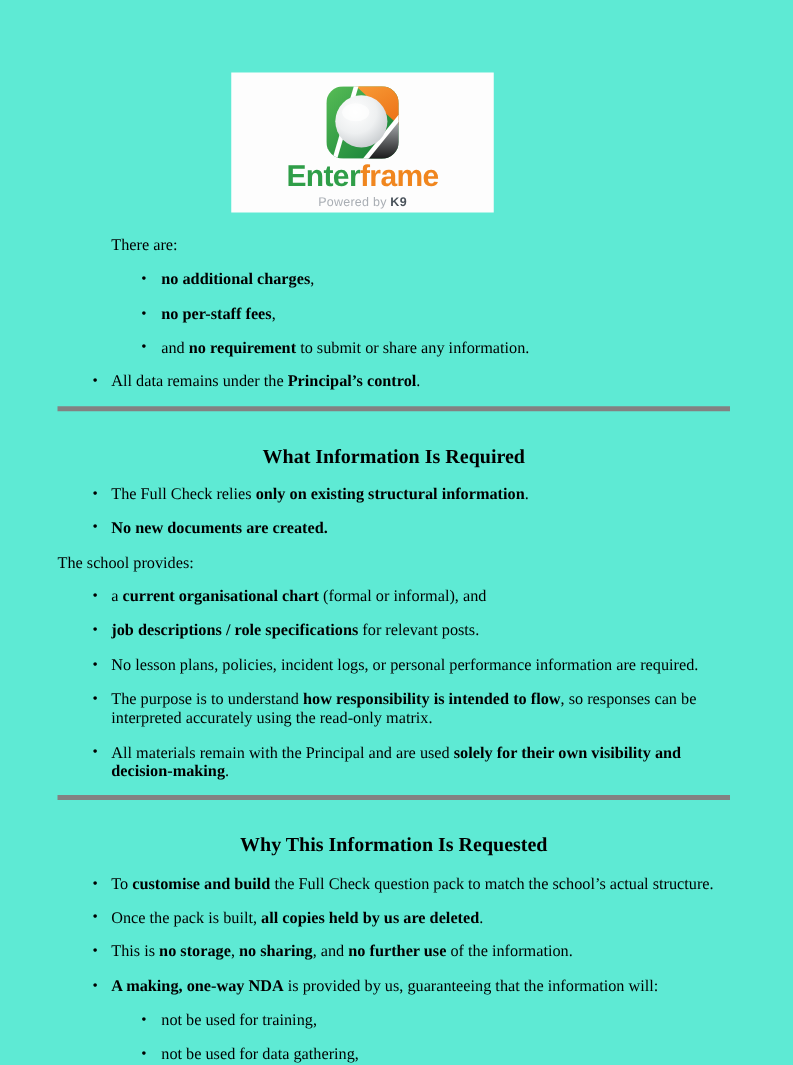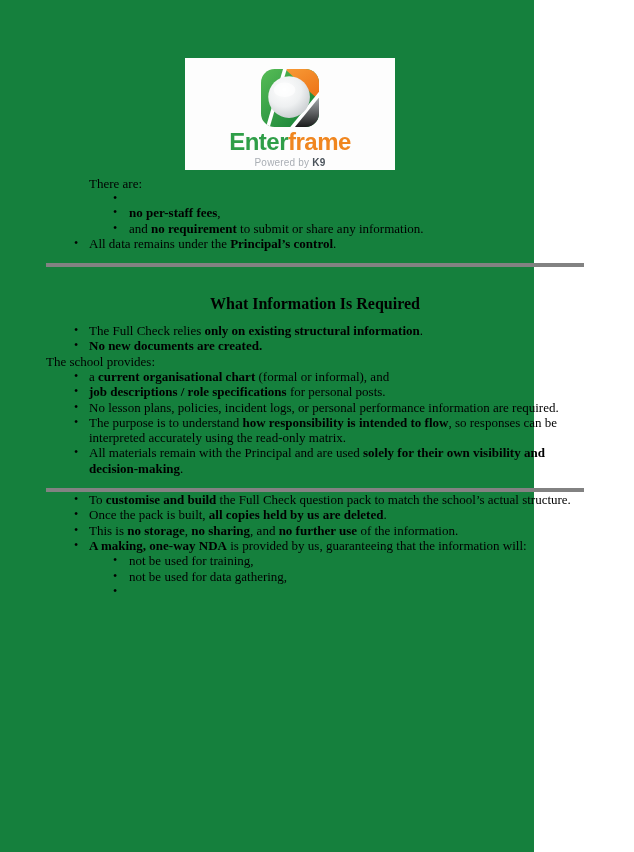--- a/index.html
+++ b/index.html
@@ -1,20 +1,20 @@
 <!DOCTYPE html>
 <html><head>
 <meta charset="utf-8">
 <style>
   html, body { margin:0; padding:0; }
   body {
     width:634px; height:852px; background:#ffffff; overflow:hidden;
     font-family:"Liberation Serif", serif; color:#000000;
   }
-  .page { position:relative; width:534px; height:852px; background:#15803d; }
+  .page { position:relative; width:634px; height:852px; background:#5eead4; }
 
   
   .logo-block {
     position:absolute; left:185px; top:58px; width:210px; height:112px;
     background:#fdfdfd;
     display:flex; flex-direction:column; align-items:center;
     padding-top:11px; box-sizing:border-box;
   }
   .logo-icon { width:58px; height:58px; display:block; }
   .logo-wordmark {
@@ -25,21 +25,21 @@
   .wm-orange { color:#f0861f; }
   .logo-tagline {
     font-family:"Liberation Sans", sans-serif; font-size:10px; line-height:1.2;
     color:#a9aeb4; margin-top:3px; letter-spacing:0.2px;
   }
   .tag-dark { color:#49525a; font-weight:bold; }
 
   
   .doc-body { position:absolute; left:46px; top:176px; width:548px; font-size:13px; line-height:1.18; }
 
-  .p, .li { margin:0 0; }
+  .p, .li { margin:12px 0; }
   .p.lvl0 { margin-left:0; }
   .p.lvl1 { margin-left:43px; }
 
   .li { display:flex; align-items:flex-start; }
   .li.lvl1 { padding-left:28px; }
   .li.lvl2 { padding-left:67px; }
   .li .marker { flex:none; width:15px; font-size:12px; }
   .li.lvl2 .marker { width:16px; }
   .li .txt { flex:1 1 auto; }
 
@@ -95,20 +95,21 @@
       </g>
     </svg>
     <div class="logo-wordmark"><span class="wm-green">Enter</span><span class="wm-orange">frame</span></div>
     <div class="logo-tagline"><span>Powered by</span> <span class="tag-dark">K9</span></div>
   </div>
 
   <div class="doc-body" id="doc-body">
       <div class="p lvl1"><span class="txt"><span>There are:</span></span></div>
       <div class="li lvl2">
         <span class="marker">•</span>
+        <span class="txt"><strong>no additional charges</strong><span>,</span></span>
       </div>
       <div class="li lvl2">
         <span class="marker">•</span>
         <span class="txt"><strong>no per-staff fees</strong><span>,</span></span>
       </div>
       <div class="li lvl2">
         <span class="marker">•</span>
         <span class="txt"><span>and </span><strong>no requirement</strong><span> to submit or share any information.</span></span>
       </div>
       <div class="li lvl1">
@@ -125,35 +126,36 @@
         <span class="marker">•</span>
         <span class="txt"><strong>No new documents are created.</strong></span>
       </div>
       <div class="p lvl0"><span class="txt"><span>The school provides:</span></span></div>
       <div class="li lvl1">
         <span class="marker">•</span>
         <span class="txt"><span>a </span><strong>current organisational chart</strong><span> (formal or informal), and</span></span>
       </div>
       <div class="li lvl1">
         <span class="marker">•</span>
-        <span class="txt"><strong>job descriptions / role specifications</strong><span> for personal posts.</span></span>
+        <span class="txt"><strong>job descriptions / role specifications</strong><span> for relevant posts.</span></span>
       </div>
       <div class="li lvl1">
         <span class="marker">•</span>
         <span class="txt"><span>No lesson plans, policies, incident logs, or personal performance information are required.</span></span>
       </div>
       <div class="li lvl1">
         <span class="marker">•</span>
         <span class="txt"><span>The purpose is to understand </span><strong>how responsibility is intended to flow</strong><span>, so responses can be interpreted accurately using the read-only matrix.</span></span>
       </div>
       <div class="li lvl1">
         <span class="marker">•</span>
         <span class="txt"><span>All materials remain with the Principal and are used </span><strong>solely for their own visibility and decision-making</strong><span>.</span></span>
       </div>
       <div class="divider"></div>
+      <h2 class="heading">Why This Information Is Requested</h2>
       <div class="li lvl1">
         <span class="marker">•</span>
         <span class="txt"><span>To </span><strong>customise and build</strong><span> the Full Check question pack to match the school’s actual structure.</span></span>
       </div>
       <div class="li lvl1">
         <span class="marker">•</span>
         <span class="txt"><span>Once the pack is built, </span><strong>all copies held by us are deleted</strong><span>.</span></span>
       </div>
       <div class="li lvl1">
         <span class="marker">•</span>

